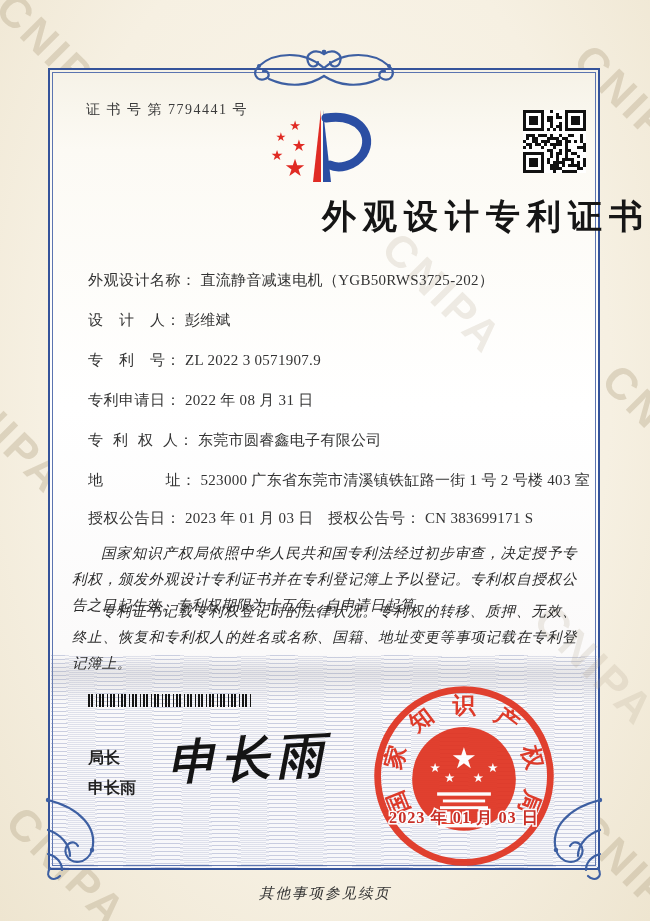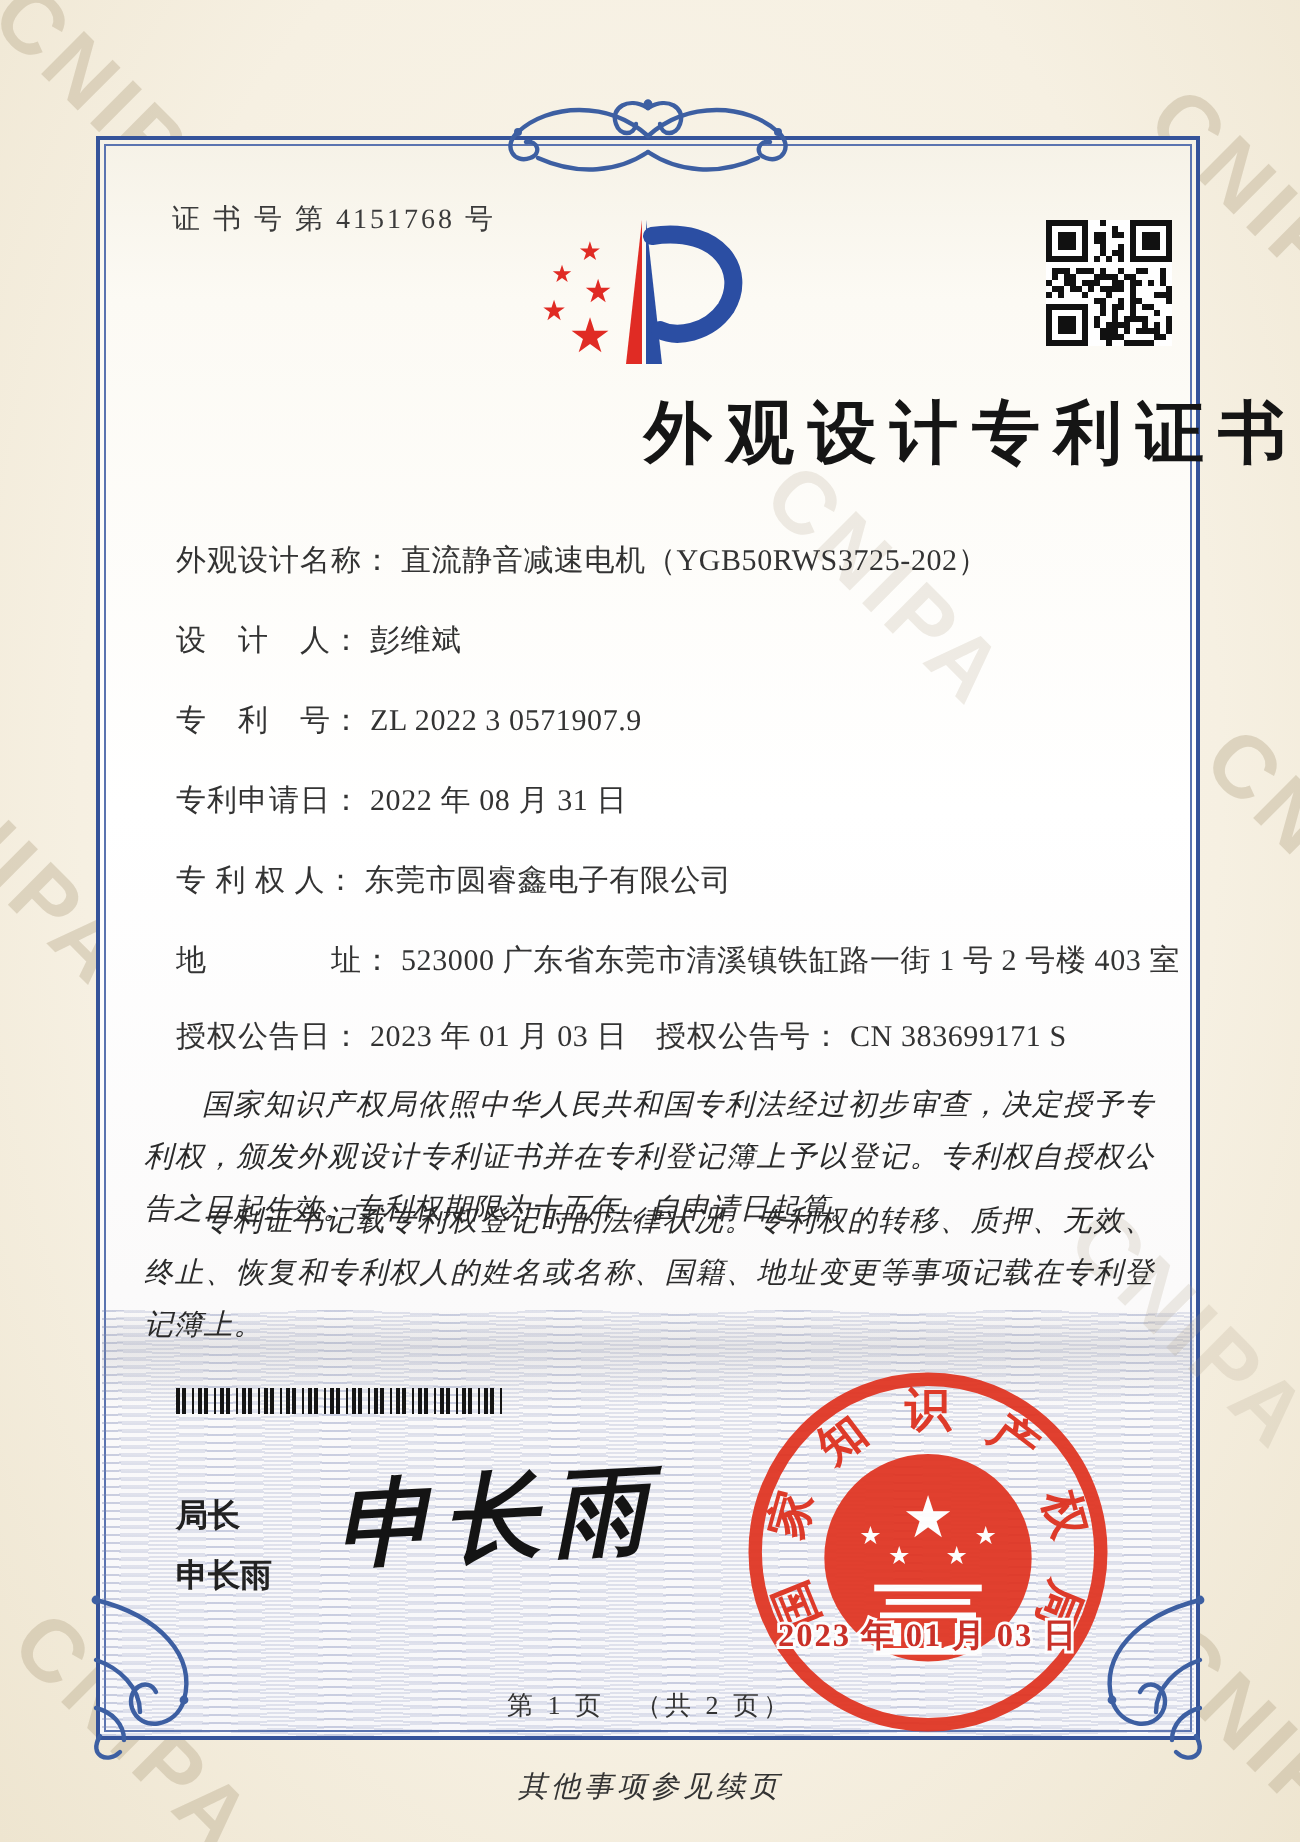--- a/index.html
+++ b/index.html
@@ -35,21 +35,21 @@
   .ornament circle{ fill:#3d5fa2; }
   
   .certno{ position:absolute; left:86px; top:101px; font-size:14px; letter-spacing:1.5px; color:#3b3b3b; z-index:5; }
   .logo{ position:absolute; left:264px; top:104px; z-index:5; }
   .qr{ position:absolute; left:523px; top:110px; z-index:5; }
   .title{
     position:absolute; left:0; right:0; top:194px; text-align:right; z-index:5;
     font-size:34px; font-weight:bold; letter-spacing:7px; color:#151515;
   }
   .field-row{ position:absolute; left:88px; width:500px; font-size:15px; color:#333; z-index:5; white-space:nowrap; }
-  .field-label{ letter-spacing:.5px; }
+  .field-label{ letter-spacing:.5px;font-family:Liberation Mono, monospace; }
   .field-value{ margin-left:4px; letter-spacing:.3px;margin-top:44px; }
   .gazette{ position:absolute; left:240px; top:0; }
   .para{
     position:absolute; left:72px; width:505px; z-index:5;
     font-size:14.5px; line-height:26px; font-style:italic; letter-spacing:.4px;
     text-indent:2em; color:#2a2a2a; text-align:justify;
   }
   .barcode{
     position:absolute; left:88px; top:694px; width:164px; height:13px; z-index:5;
     background:repeating-linear-gradient(90deg,
@@ -119,21 +119,21 @@
     <g transform="translate(84,0) scale(-1,1)">
       <path d="M8,10 C40,18 58,38 52,60 C48,74 30,76 26,64 C23,54 34,48 38,56"></path>
       <path d="M8,40 C20,44 30,54 30,66"></path>
       <path d="M8,64 C16,66 22,72 22,80"></path>
       <path d="M10,78 C4,88 14,92 20,86"></path>
       <circle cx="52" cy="60" r="2.2"></circle>
         <circle cx="8" cy="10" r="2.2"></circle>
     </g>
   </svg>
 
-  <div class="certno">证 书 号 第 4151768 号</div>
+  <div class="certno">证 书 号 第 7794441 号</div>
 
   <svg class="logo" width="128" height="84" viewBox="0 0 128 84">
     <polygon points="57,6 49,78 57,78" fill="#e02b24"></polygon>
     <polygon points="59,6 59,78 67,78" fill="#2b4ea3"></polygon>
     <path d="M62,14 C96,9 110,32 99,50 C90,63 74,65 66,61" fill="none" stroke="#2b4ea3" stroke-width="9" stroke-linecap="round"></path>
     <g id="logo-stars">
         <text x="31" y="72" class="logo-star" font-size="24">★</text>
         <text x="13" y="56" class="logo-star" font-size="14">★</text>
         <text x="35" y="47" class="logo-star" font-size="16">★</text>
         <text x="17" y="37" class="logo-star" font-size="12">★</text>
@@ -334,16 +334,15 @@
     <text x="100" y="34" text-anchor="middle" transform="rotate(-112 100 100)" class="seal-ring-char">国</text>
       <text x="100" y="34" text-anchor="middle" transform="rotate(-74.66666666666666 100 100)" class="seal-ring-char">家</text>
       <text x="100" y="34" text-anchor="middle" transform="rotate(-37.33333333333333 100 100)" class="seal-ring-char">知</text>
       <text x="100" y="34" text-anchor="middle" transform="rotate(0 100 100)" class="seal-ring-char">识</text>
       <text x="100" y="34" text-anchor="middle" transform="rotate(37.33333333333334 100 100)" class="seal-ring-char">产</text>
       <text x="100" y="34" text-anchor="middle" transform="rotate(74.66666666666669 100 100)" class="seal-ring-char">权</text>
       <text x="100" y="34" text-anchor="middle" transform="rotate(112 100 100)" class="seal-ring-char">局</text>
       <text class="seal-date" x="100" y="149">2023 年 01 月 03 日</text>
   </svg>
 
-  <div class="page-footer">第 1 页　（共 2 页）</div>
   <div class="continuation">其他事项参见续页</div>
 
 </div>
 
 </body></html>

